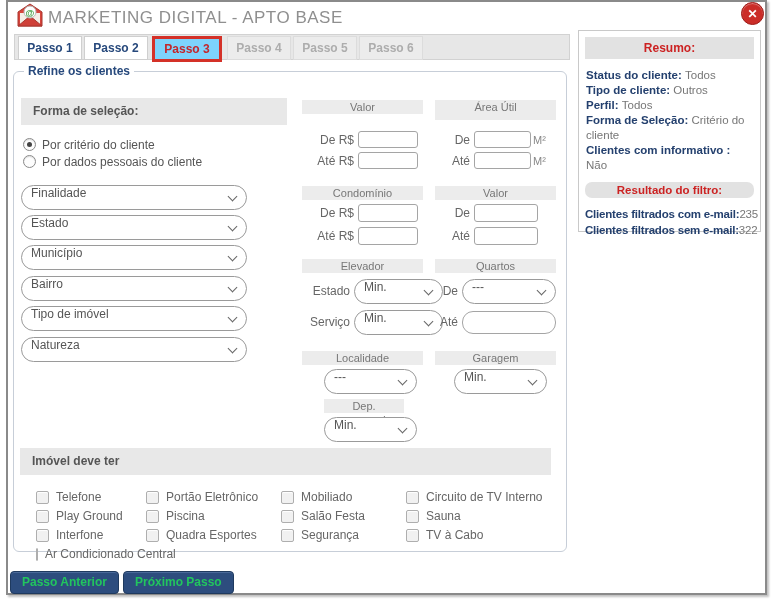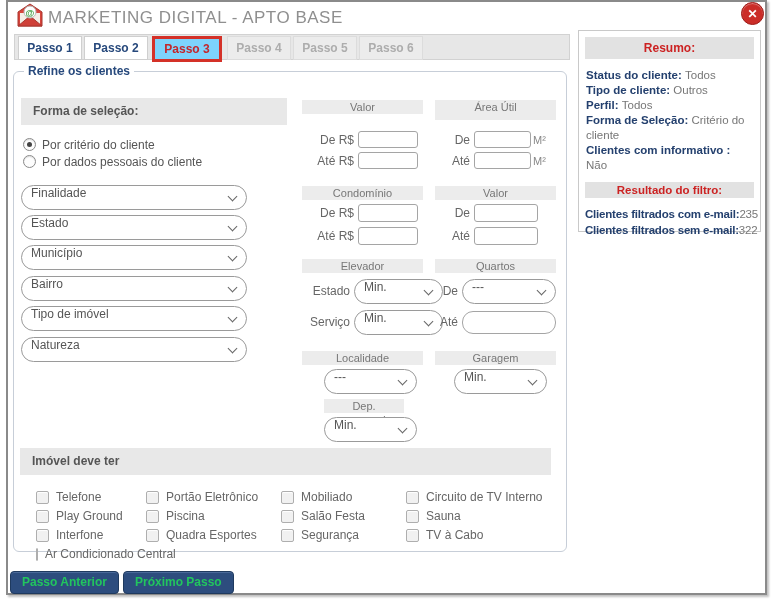--- a/index.html
+++ b/index.html
@@ -51,21 +51,21 @@
   .unit{position:absolute;font-size:11px;color:#888;}
   
   .btn{position:absolute;top:571px;height:21px;line-height:21px;padding:0 11px;
        background:#2d4d7e;border:1px solid #1f3a5f;border-radius:4px;color:#22c55e;
        font-size:12px;font-weight:bold;cursor:pointer;box-shadow:inset 0 1px 0 #4a6a9a;}
   
   .sidebar{position:absolute;left:578px;top:30px;width:183px;height:202px;
            border:1px solid #c9c9c9;background:#fff;box-sizing:border-box;}
   .sb-bar{background:#e2e2e2;color:#cc2222;font-weight:bold;text-align:center;}
   .sb-bar.resumo{margin:6px 6px 9px;height:22px;line-height:22px;font-size:12px;}
-  .sb-bar.resultado{margin:9px 6px 8px;height:16px;line-height:16px;font-size:11.5px;}
+  .sb-bar.resultado{margin:9px 6px 8px;height:16px;line-height:16px;font-size:11.5px;border-radius:7px;}
   .sb-lines{padding:0 7px;font-size:11.5px;line-height:15px;color:#777;}
   .sb-label{font-weight:bold;color:#24406e;text-align:right;}
   .sb-res{padding:0 6px;font-size:11.5px;line-height:16px;color:#777;white-space:nowrap;letter-spacing:-.2px;}
 </style>
 </head>
 <body>
 
 <div id="stage">
   <div class="window"></div>
 

